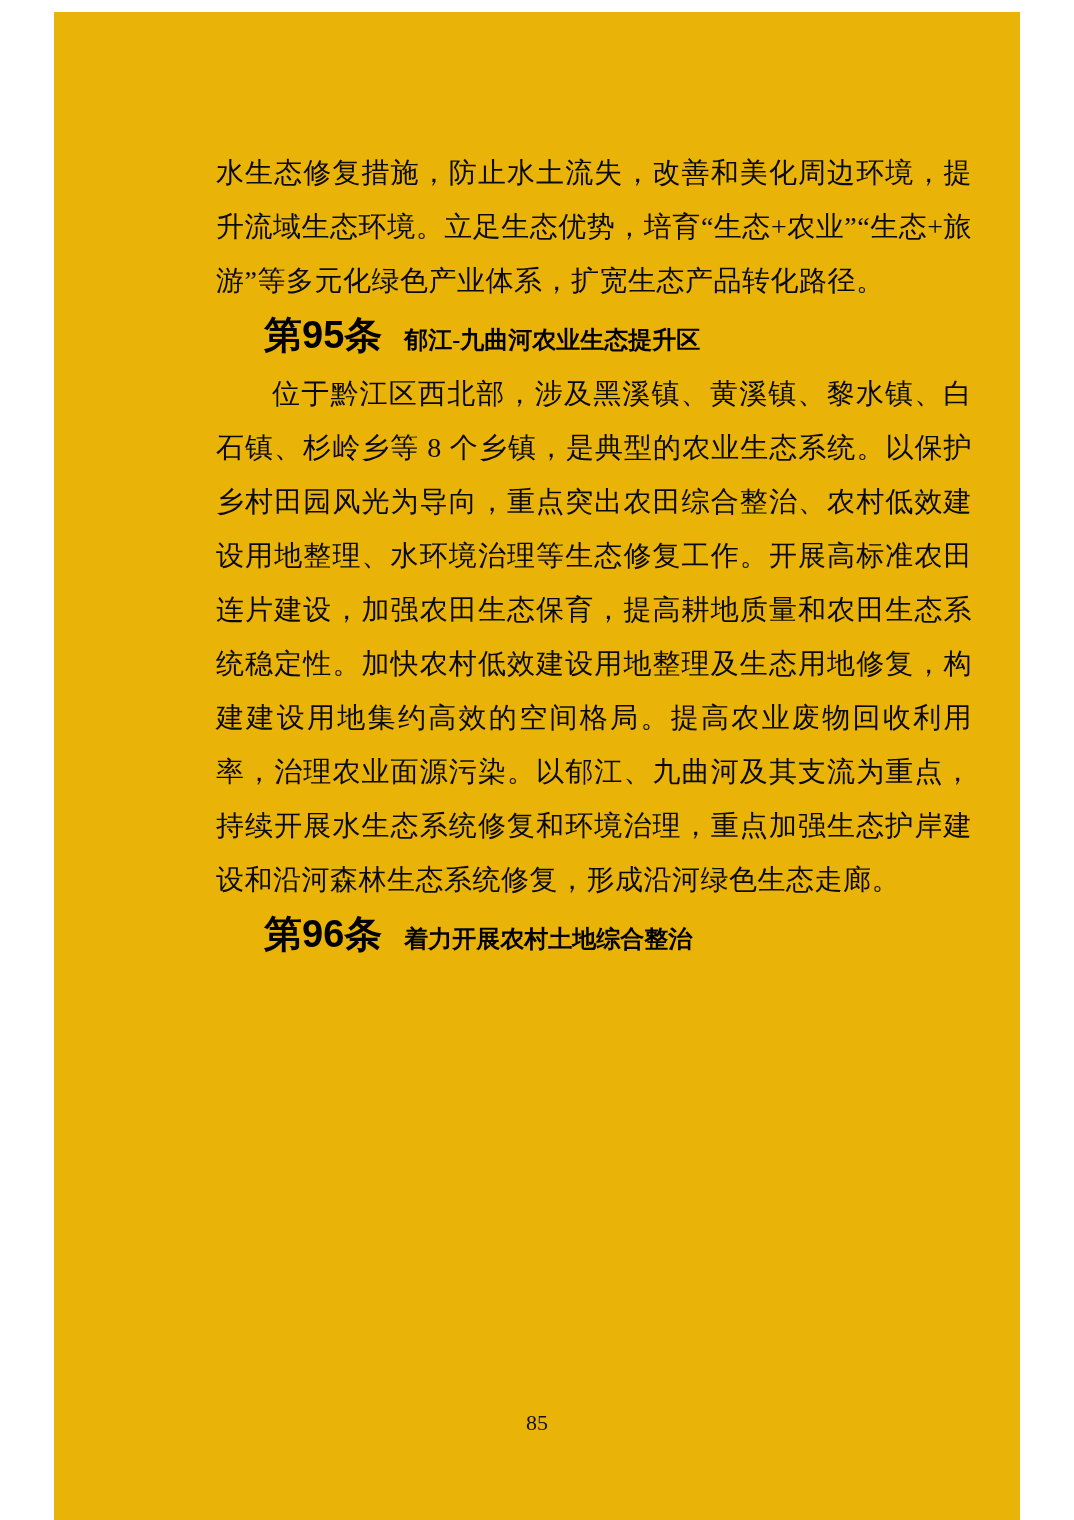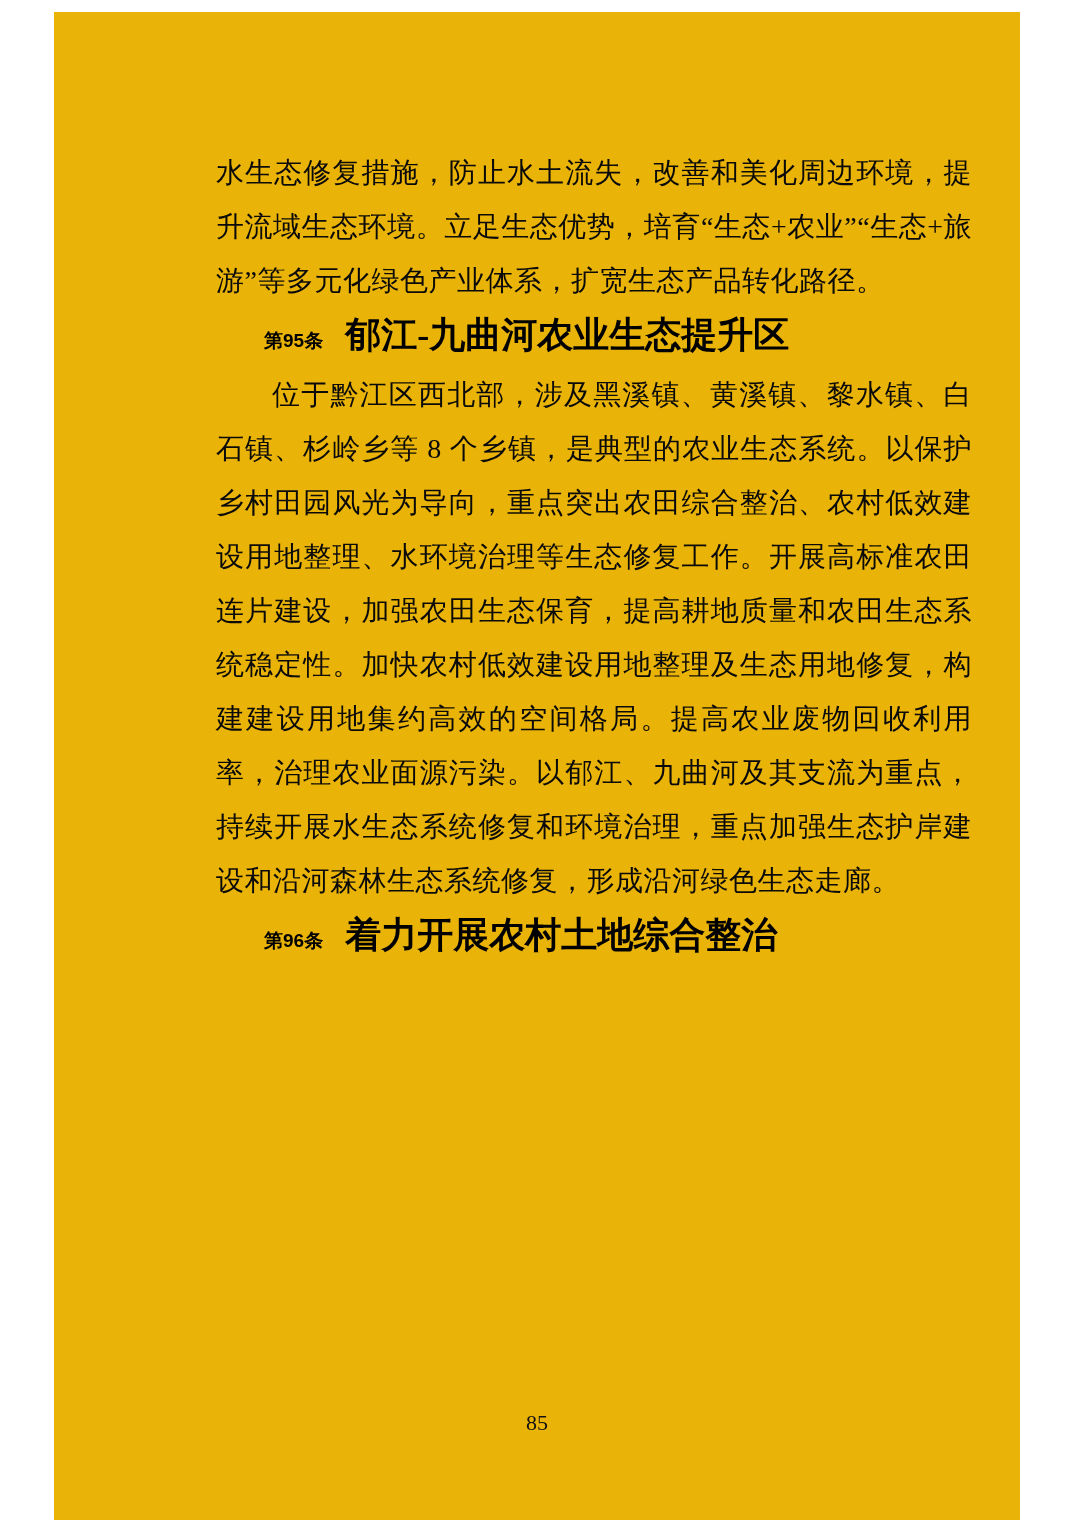--- a/index.html
+++ b/index.html
@@ -42,28 +42,28 @@
 
   .article-heading {
     line-height: 54px;
     text-indent: 2em;
     white-space: nowrap;
   }
 
   .heading-number {
     font-family: "Liberation Sans", "DejaVu Sans", sans-serif;
     font-weight: 700;
-    font-size: 19px;
+    font-size: 38px;
     color: #000000;
   }
 
   .heading-title {
     font-family: "Liberation Serif", "DejaVu Serif", serif;
     font-weight: 700;
-    font-size: 36px;
+    font-size: 24px;
     color: #000000;
     margin-left: 16px;
   }
 
   .page-number {
     position: absolute;
     top: 1398px;
     left: 0;
     width: 100%;
     text-align: center;

